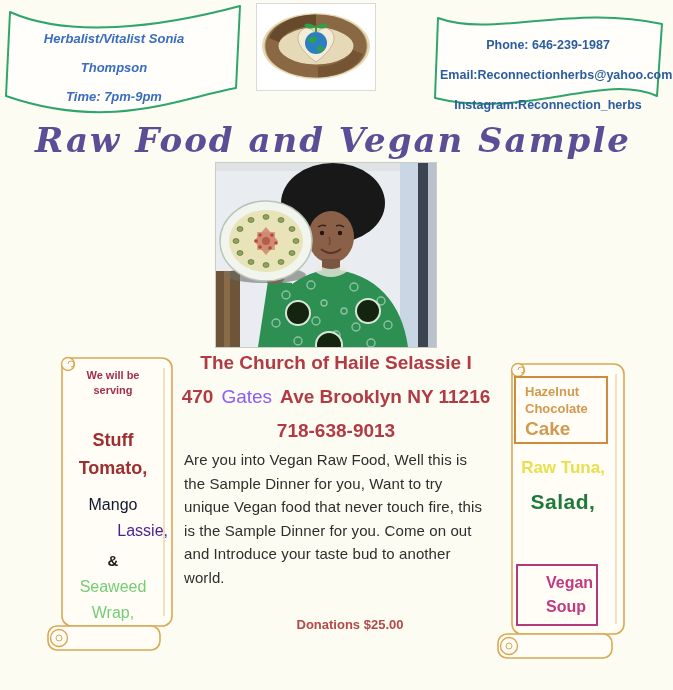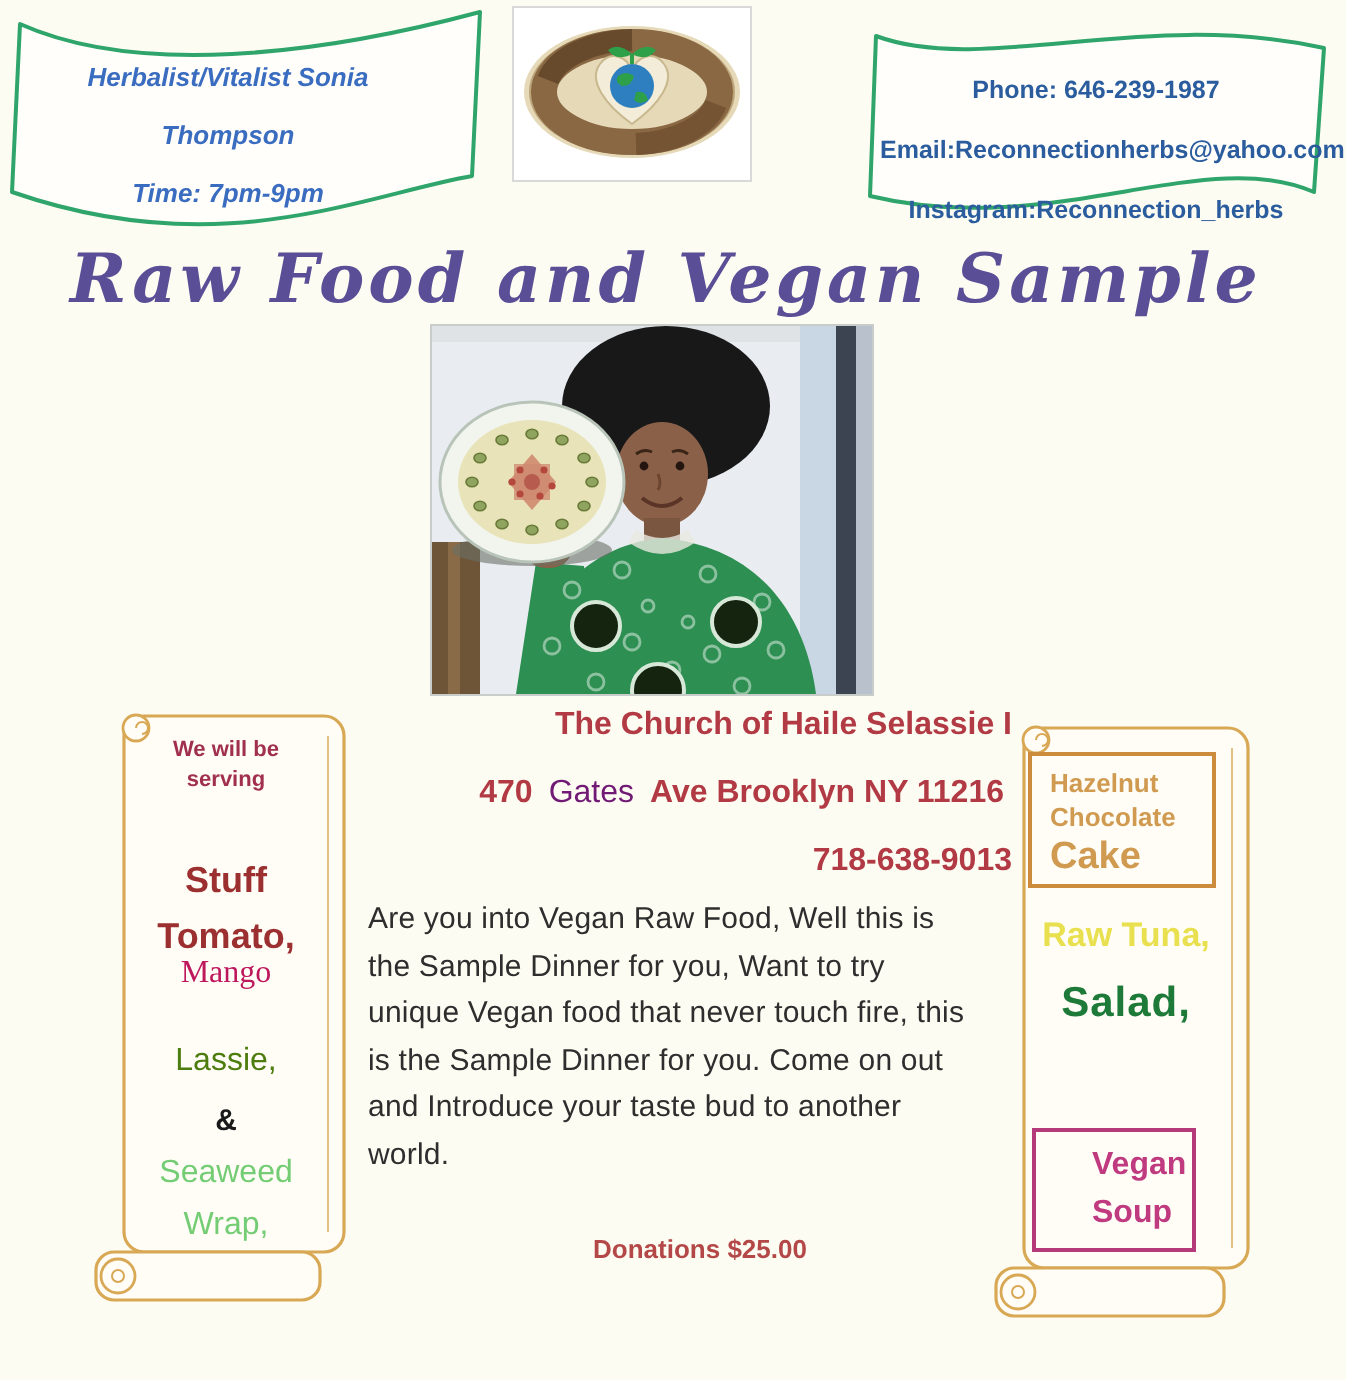--- a/index.html
+++ b/index.html
@@ -22,21 +22,21 @@
   
   .event-title{
     left:0;width:666px;top:120px;text-align:center;
     font-family:"DejaVu Serif", serif;font-style:italic;font-weight:600;
     font-size:34px;letter-spacing:2px;
   }
   
   .photo-box{left:215px;top:162px;width:222px;height:186px;border:1px solid #c9cdc9;box-sizing:border-box;background:#e9edf2;}
   
   .venue{left:166px;top:346px;width:340px;text-align:center;font-weight:bold;}
-  .venue .vline{height:34px;line-height:34px;font-size:16px;text-align:right;}
+  .venue .vline{height:34px;line-height:34px;font-size:19px;}
   .addr-part{margin:0 4px;}
   .addr-street{font-weight:normal;}
   
   .body-par{left:184px;top:448px;width:306px;font-size:15px;line-height:23.5px;color:#2e2e2e;letter-spacing:.1px;}
   .donation{left:190px;top:617px;width:320px;text-align:center;font-size:13px;font-weight:bold;}
   
   .scroll{position:absolute;width:132px;height:306px;}
   .scroll svg{position:absolute;left:0;top:0;}
   .scroll .sc-item{position:absolute;left:12px;width:110px;text-align:center;}
   .menu-heading{font-size:11px;line-height:15px;font-weight:bold;}
@@ -173,21 +173,21 @@
       <circle cx="54" cy="85" r="1.8"></circle>
         <circle cx="44" cy="84" r="1.8"></circle>
         <circle cx="40" cy="78" r="1.8"></circle>
     </g>
   </svg>
 </div>
 
 <div class="abs venue" style="color: rgb(178, 58, 68);">
   <div class="vline">The Church of Haile Selassie I</div>
   <div class="vline">
-    <span class="addr-part">470</span><span class="addr-part addr-street" style="color: #701a75;">Gates</span><span class="addr-part">Ave Brooklyn NY 11216</span>
+    <span class="addr-part">470</span><span class="addr-part addr-street" style="color: #8b5cf6;">Gates</span><span class="addr-part">Ave Brooklyn NY 11216</span>
   </div>
   <div class="vline">718-638-9013</div>
 </div>
 
 <div class="abs body-par">Are you into Vegan Raw Food, Well this is the Sample Dinner for you, Want to try unique Vegan food that never touch fire, this is the Sample Dinner for you. Come on out and Introduce your taste bud to another world.</div>
 
 <div class="abs donation" style="color: rgb(180, 72, 72);">Donations $25.00</div>
 
 <div class="scroll" style="left:46px;top:350px;">
   <svg width="132" height="306" viewBox="0 0 132 306">
@@ -195,22 +195,22 @@
     <line x1="118" y1="18" x2="118" y2="266" stroke="#d8a855" stroke-width="1" opacity="0.7"></line>
     <circle cx="22" cy="14" r="6.5" fill="#fffdf6" stroke="#d8a855" stroke-width="1.4"></circle>
     <path d="M 22 14 a 3 3 0 1 1 3 3" fill="none" stroke="#d8a855" stroke-width="1"></path>
     <rect x="2" y="276" width="112" height="24" rx="9" fill="#fffdf6" stroke="#d8a855" stroke-width="1.6"></rect>
     <circle cx="13" cy="288" r="8.5" fill="#fffdf6" stroke="#d8a855" stroke-width="1.4"></circle>
     <circle cx="13" cy="288" r="3" fill="none" stroke="#d8a855" stroke-width="1"></circle>
   </svg>
   <div class="sc-item menu-heading" style="top: 18px; left: 24px; width: 86px; color: rgb(161, 47, 78);">We will be serving</div>
   <div class="sc-item mi-bold" style="top: 80px; color: rgb(156, 47, 47);">Stuff</div>
   <div class="sc-item mi-bold" style="top: 108px; color: rgb(156, 47, 47);">Tomato,</div>
-  <div class="sc-item mi-med" style="top: 128px; color: #be185d; font-family: Liberation Serif, serif;">Mango</div>
-  <div class="sc-item mi-med" style="top: 172px; color: #4d7c0f;">Lassie,</div>
+  <div class="sc-item mi-med" style="top: 146px; color: #0f172a;">Mango</div>
+  <div class="sc-item mi-med" style="top: 172px; color: #4c1d95; text-align: right;">Lassie,</div>
   <div class="sc-item mi-amp" style="top: 202px; color: rgb(26, 26, 26);">&amp;</div>
   <div class="sc-item mi-med" style="top: 228px; color: rgb(116, 205, 116);">Seaweed</div>
   <div class="sc-item mi-med" style="top: 254px; color: rgb(116, 205, 116);">Wrap,</div>
 </div>
 
 <div class="scroll" style="left:494px;top:356px;width:136px;">
   <svg width="136" height="306" viewBox="0 0 136 306">
     <rect x="18" y="8" width="112" height="270" rx="10" fill="#fffdf6" stroke="#d8a855" stroke-width="1.6"></rect>
     <line x1="122" y1="18" x2="122" y2="268" stroke="#d8a855" stroke-width="1" opacity="0.7"></line>
     <circle cx="24" cy="14" r="6.5" fill="#fffdf6" stroke="#d8a855" stroke-width="1.4"></circle>

